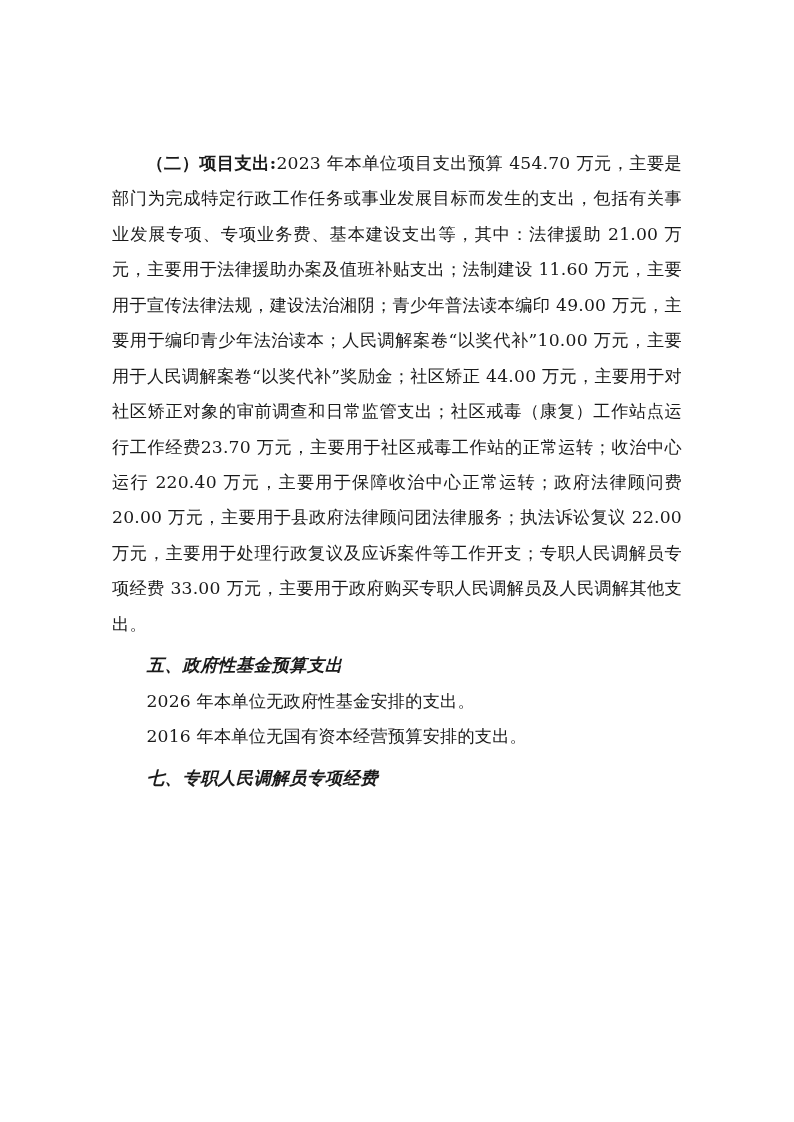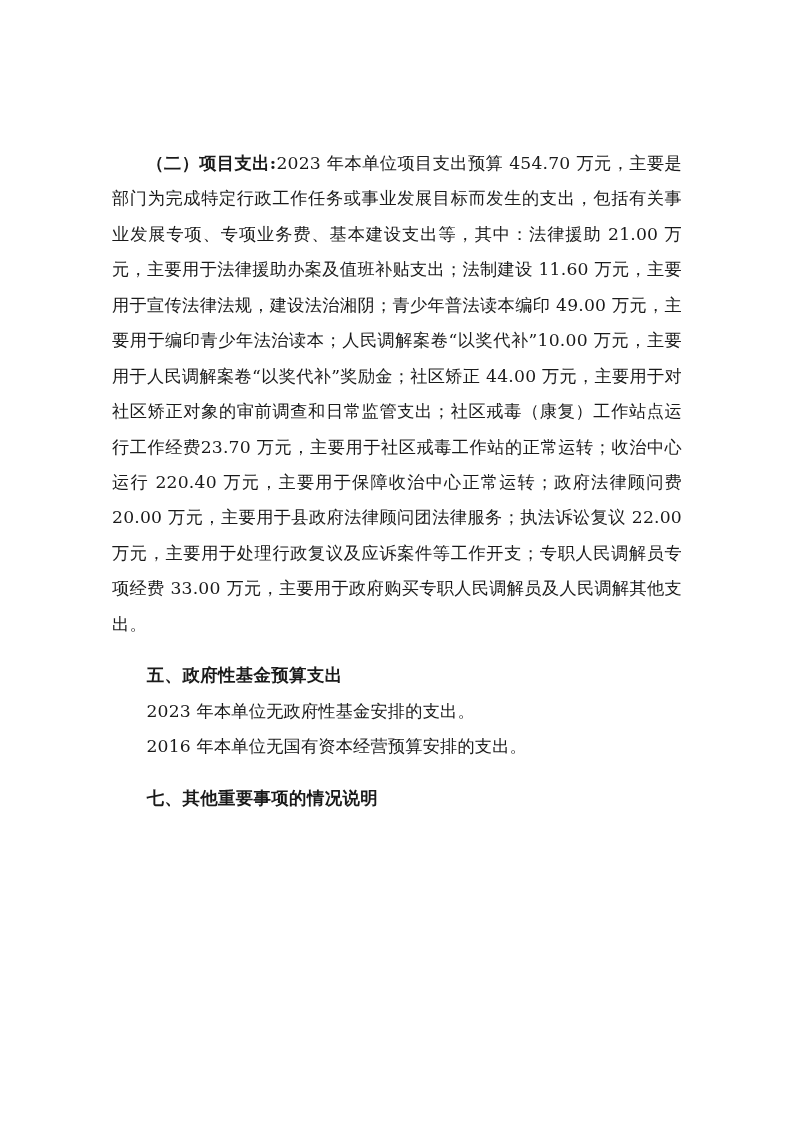--- a/index.html
+++ b/index.html
@@ -26,42 +26,43 @@
     line-height: 2.06;
     text-align: justify;
     text-justify: inter-ideograph;
   }
   p.para {
     margin: 0 0 0 0;
     text-indent: 2em;
     letter-spacing: 0.2px;
   }
   h2.heading {
-    margin: 16px 0 0 0;
+    margin: 6px 0 0 0;
     text-indent: 2em;
     font-size: 17.4px;
     font-weight: bold;
     line-height: 2.06;
     letter-spacing: 0.4px;
+    font-style: italic;
   }
   .bold-lead {
     font-weight: bold;
   }
 </style>
 </head>
 <body>
 
 <div class="page">
   <div class="doc-body">
 
     <p class="para"><span class="bold-lead">（二）项目支出:</span><span>2023 年本单位项目支出预算 454.70 万元，主要是部门为完成特定行政工作任务或事业发展目标而发生的支出，包括有关事业发展专项、专项业务费、基本建设支出等，其中：法律援助 21.00 万元，主要用于法律援助办案及值班补贴支出；法制建设 11.60 万元，主要用于宣传法律法规，建设法治湘阴；青少年普法读本编印 49.00 万元，主要用于编印青少年法治读本；人民调解案卷“以奖代补”10.00 万元，主要用于人民调解案卷“以奖代补”奖励金；社区矫正 44.00 万元，主要用于对社区矫正对象的审前调查和日常监管支出；社区戒毒（康复）工作站点运行工作经费23.70 万元，主要用于社区戒毒工作站的正常运转；收治中心运行 220.40 万元，主要用于保障收治中心正常运转；政府法律顾问费 20.00 万元，主要用于县政府法律顾问团法律服务；执法诉讼复议 22.00 万元，主要用于处理行政复议及应诉案件等工作开支；专职人民调解员专项经费 33.00 万元，主要用于政府购买专职人民调解员及人民调解其他支出。</span></p>
 
     <h2 class="heading">五、政府性基金预算支出</h2>
 
-    <p class="para">2023 年本单位无政府性基金安排的支出。</p>
+    <p class="para">2026 年本单位无政府性基金安排的支出。</p>
 
 
     <p class="para">2016 年本单位无国有资本经营预算安排的支出。</p>
 
-    <h2 class="heading">七、其他重要事项的情况说明</h2>
+    <h2 class="heading">七、专职人民调解员专项经费</h2>
 
   </div>
 </div>
 
 </body></html>

